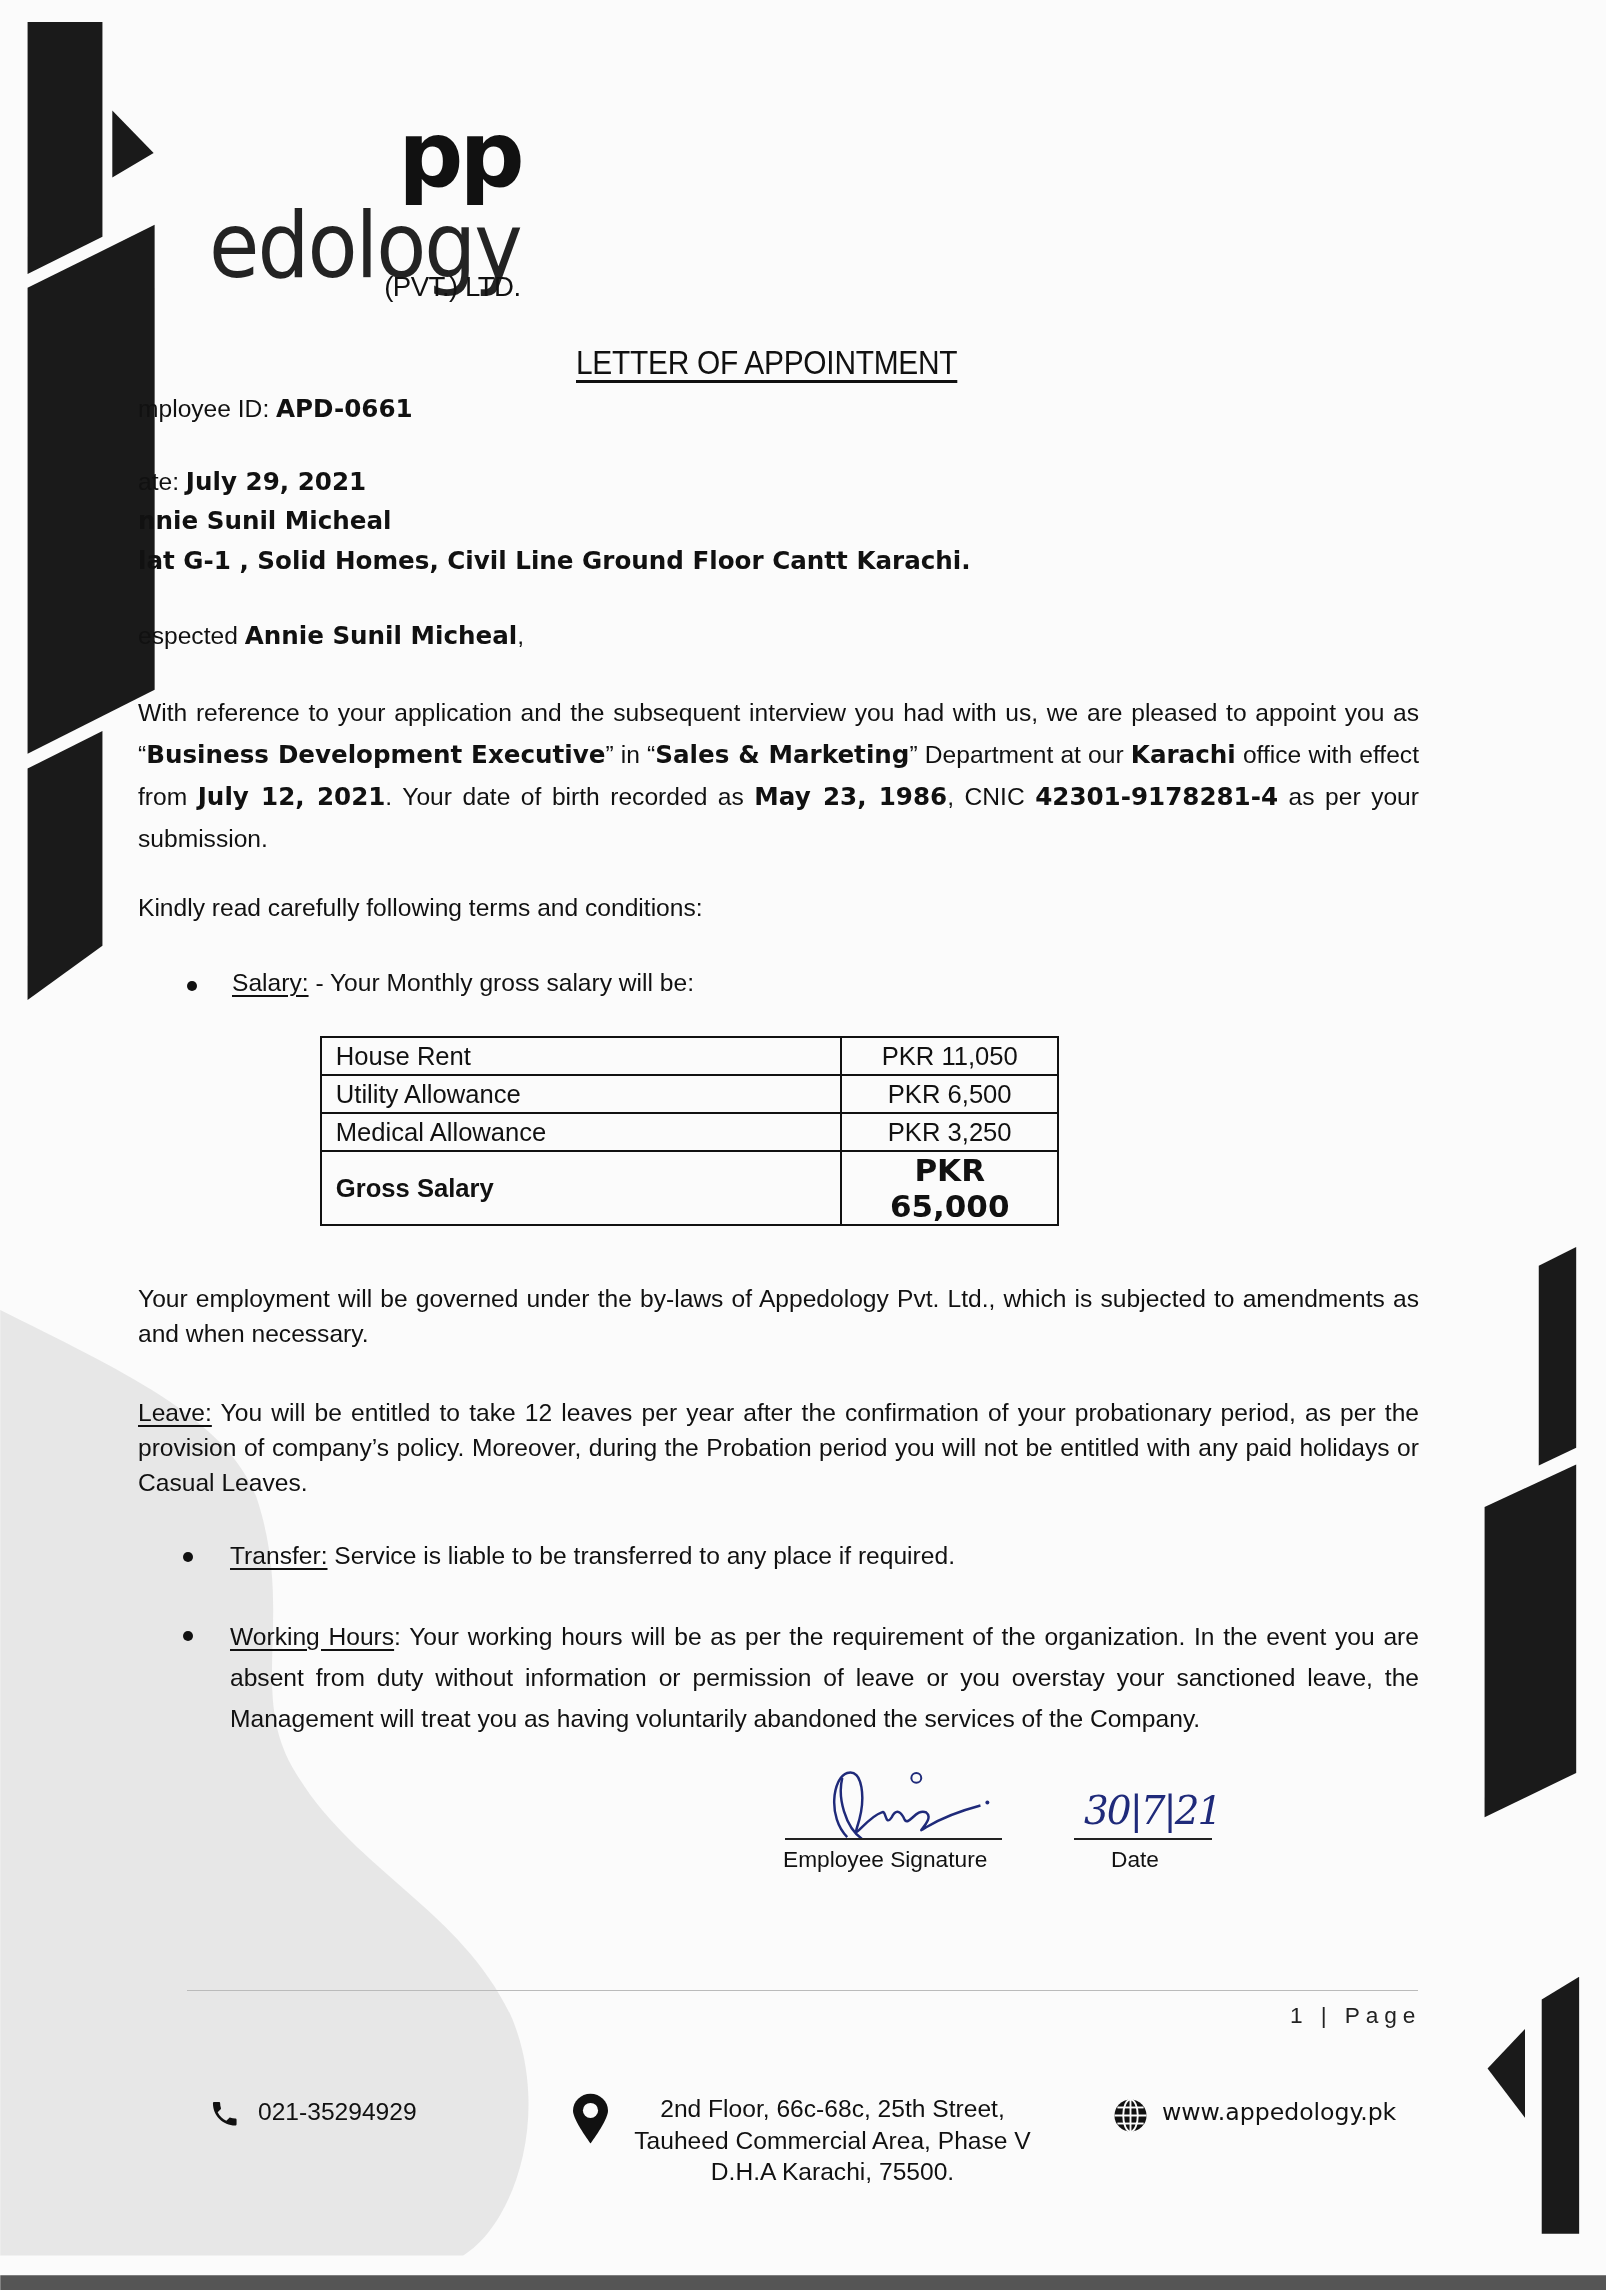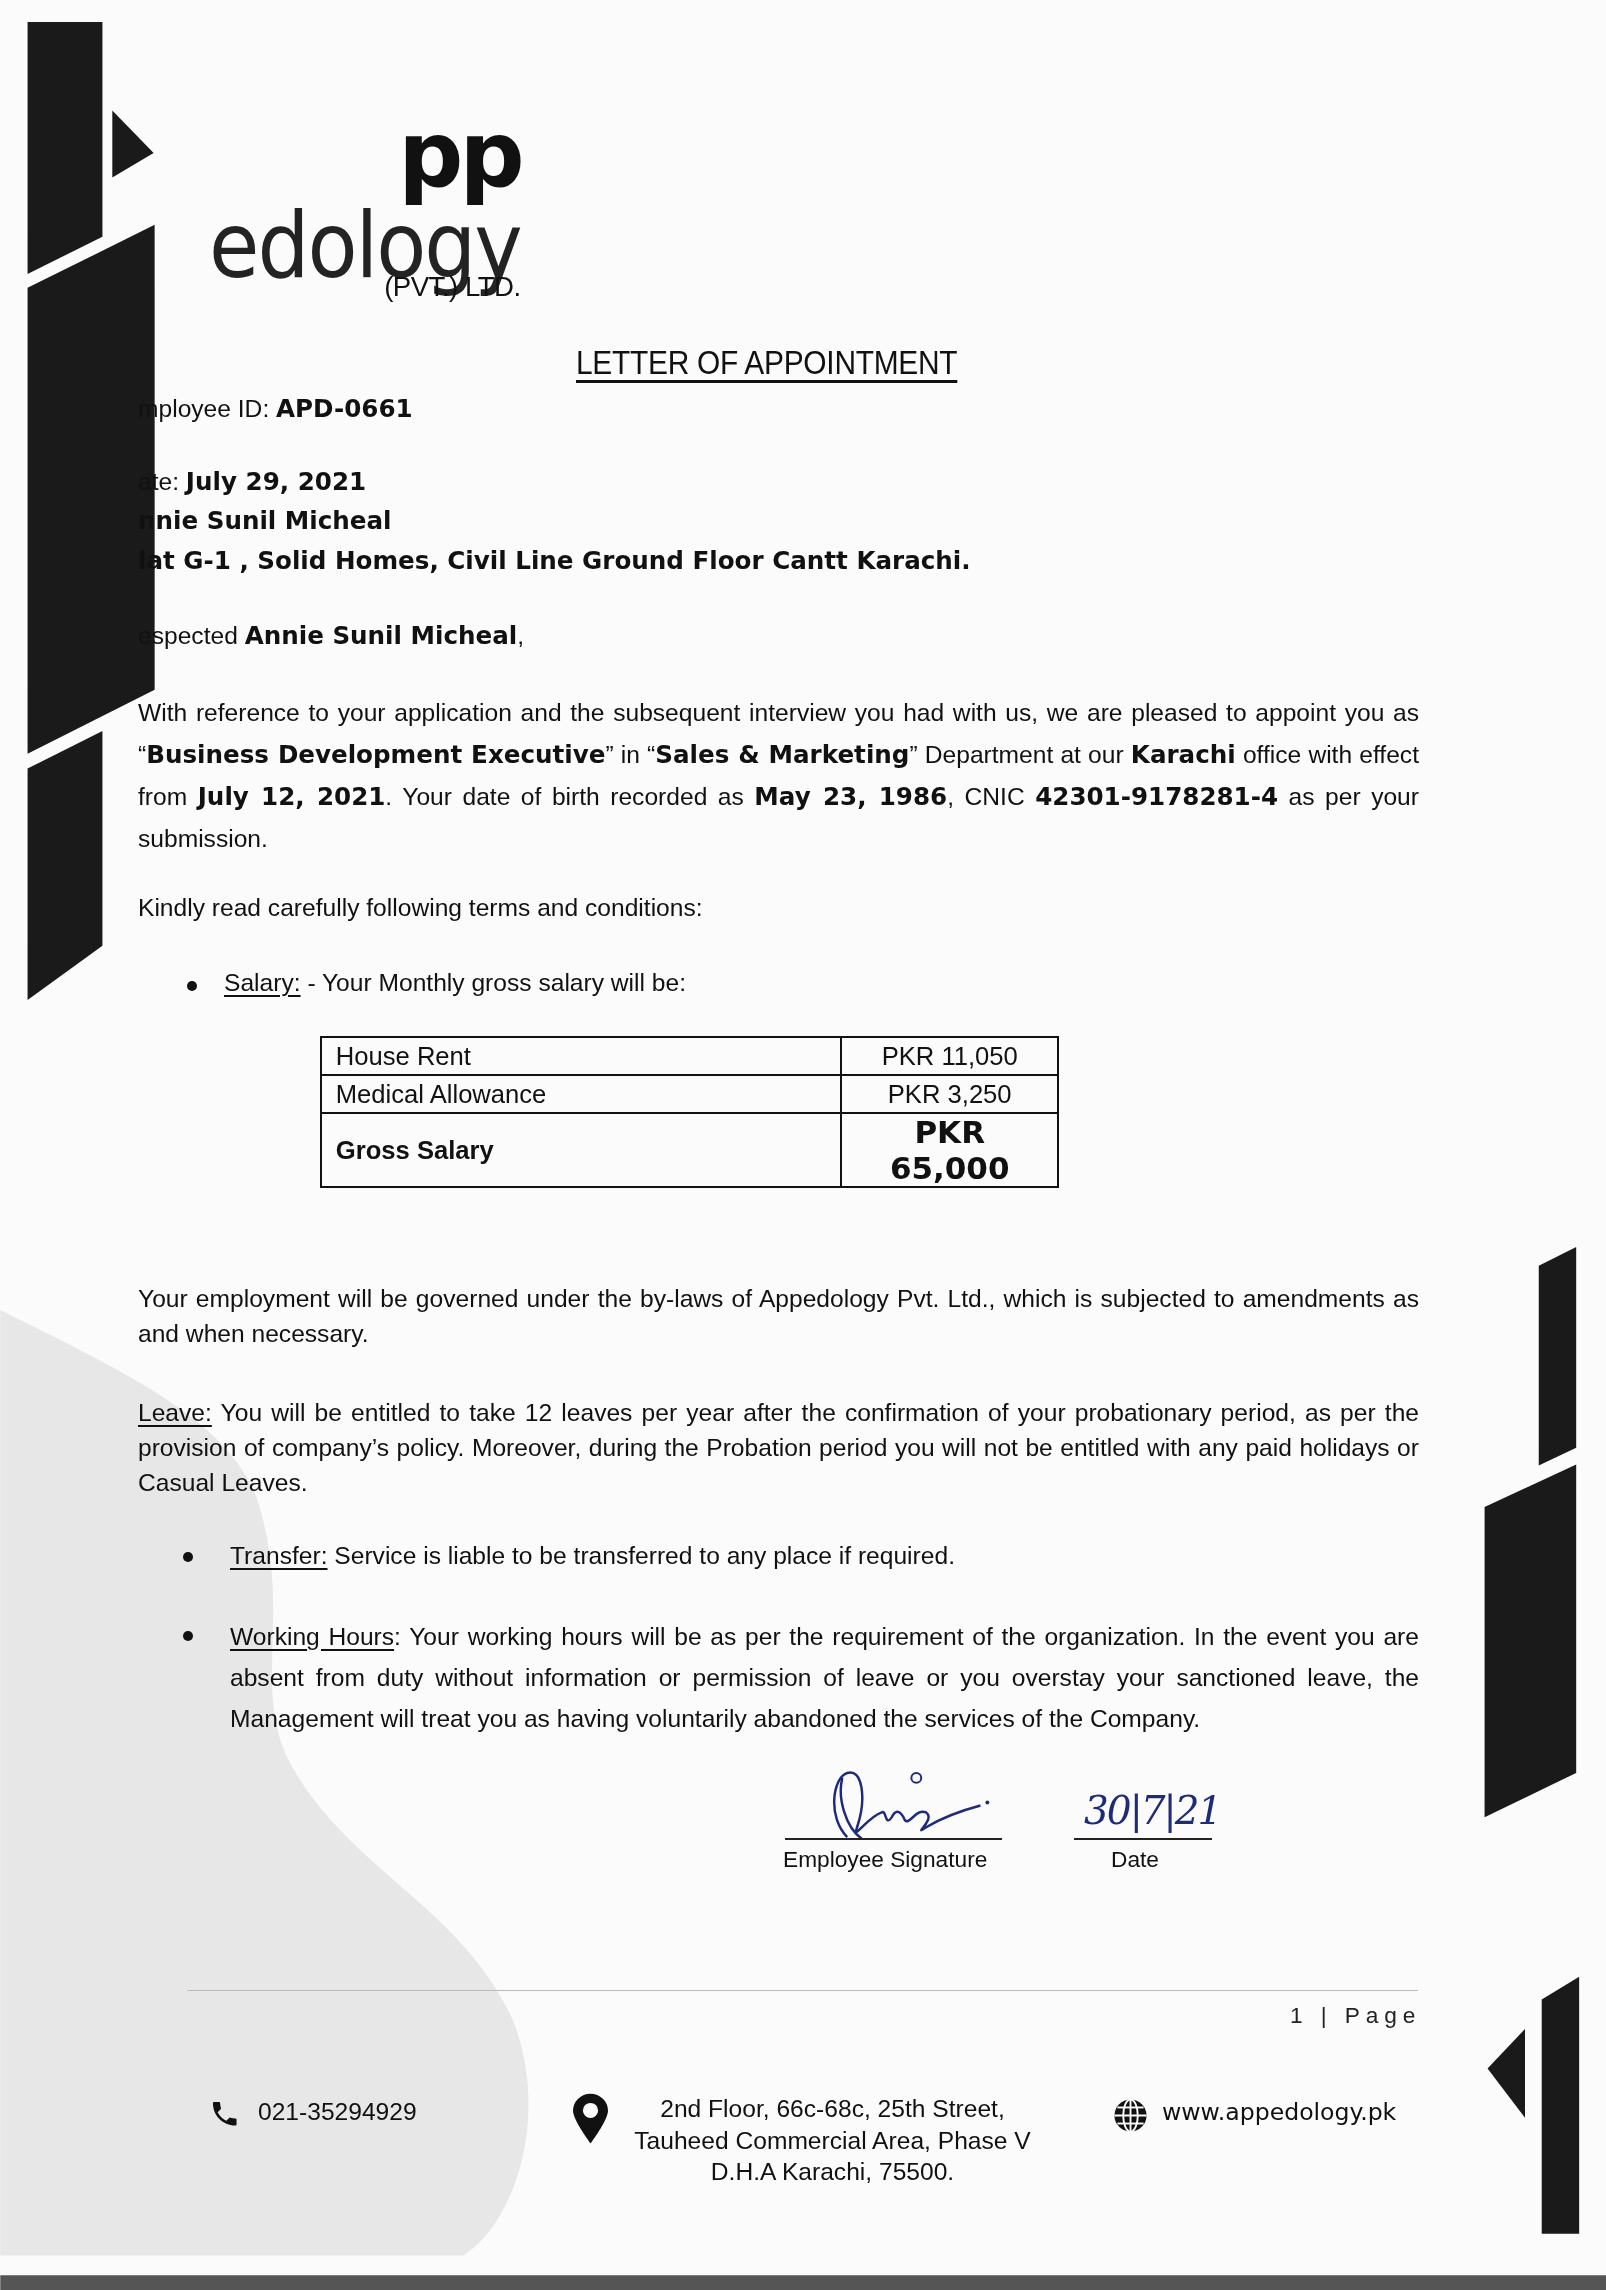--- a/index.html
+++ b/index.html
@@ -105,29 +105,33 @@
   <span>espected </span><span class="b" style="font-family:'DejaVu Sans',sans-serif">Annie Sunil Micheal</span><span>,</span>
 </div>
 
 <div class="para" style="top:692px">
   <span>With reference to your application and the subsequent interview you had with us, we are pleased to appoint you as “</span><b style="font-family:'DejaVu Sans',sans-serif">Business Development Executive</b><span>” in “</span><b style="font-family:'DejaVu Sans',sans-serif">Sales &amp; Marketing</b><span>” Department at our </span><b style="font-family:'DejaVu Sans',sans-serif">Karachi</b><span> office with effect from </span><b style="font-family:'DejaVu Sans',sans-serif">July 12, 2021</b><span>. Your date of birth recorded as </span><b style="font-family:'DejaVu Sans',sans-serif">May 23, 1986</b><span>, CNIC </span><b style="font-family:'DejaVu Sans',sans-serif">42301-9178281-4</b><span> as per your submission.</span>
 </div>
 
 <div class="line sans" style="top:894px">Kindly read carefully following terms and conditions:</div>
 
 <div class="bul-dot" style="left:187px; top:981px"></div>
-<div class="line sans" style="left:224px; top:969px">
+<div class="line sans" style="left:232px; top:969px">
   <span class="u">Salary:</span><span> - Your Monthly gross salary will be:</span>
 </div>
 
 <table class="salary">
   <tbody>
   <tr>
         <td>House Rent</td>
         <td class="amt">PKR 11,050</td>
+      </tr>
+  <tr>
+        <td>Utility Allowance</td>
+        <td class="amt">PKR 6,500</td>
       </tr>
   <tr>
         <td>Medical Allowance</td>
         <td class="amt">PKR 3,250</td>
       </tr>
   <tr class="total">
         <td>Gross Salary</td>
         <td class="amt" style="font-family:'DejaVu Sans',sans-serif">PKR 65,000</td>
       </tr>
 </tbody>

